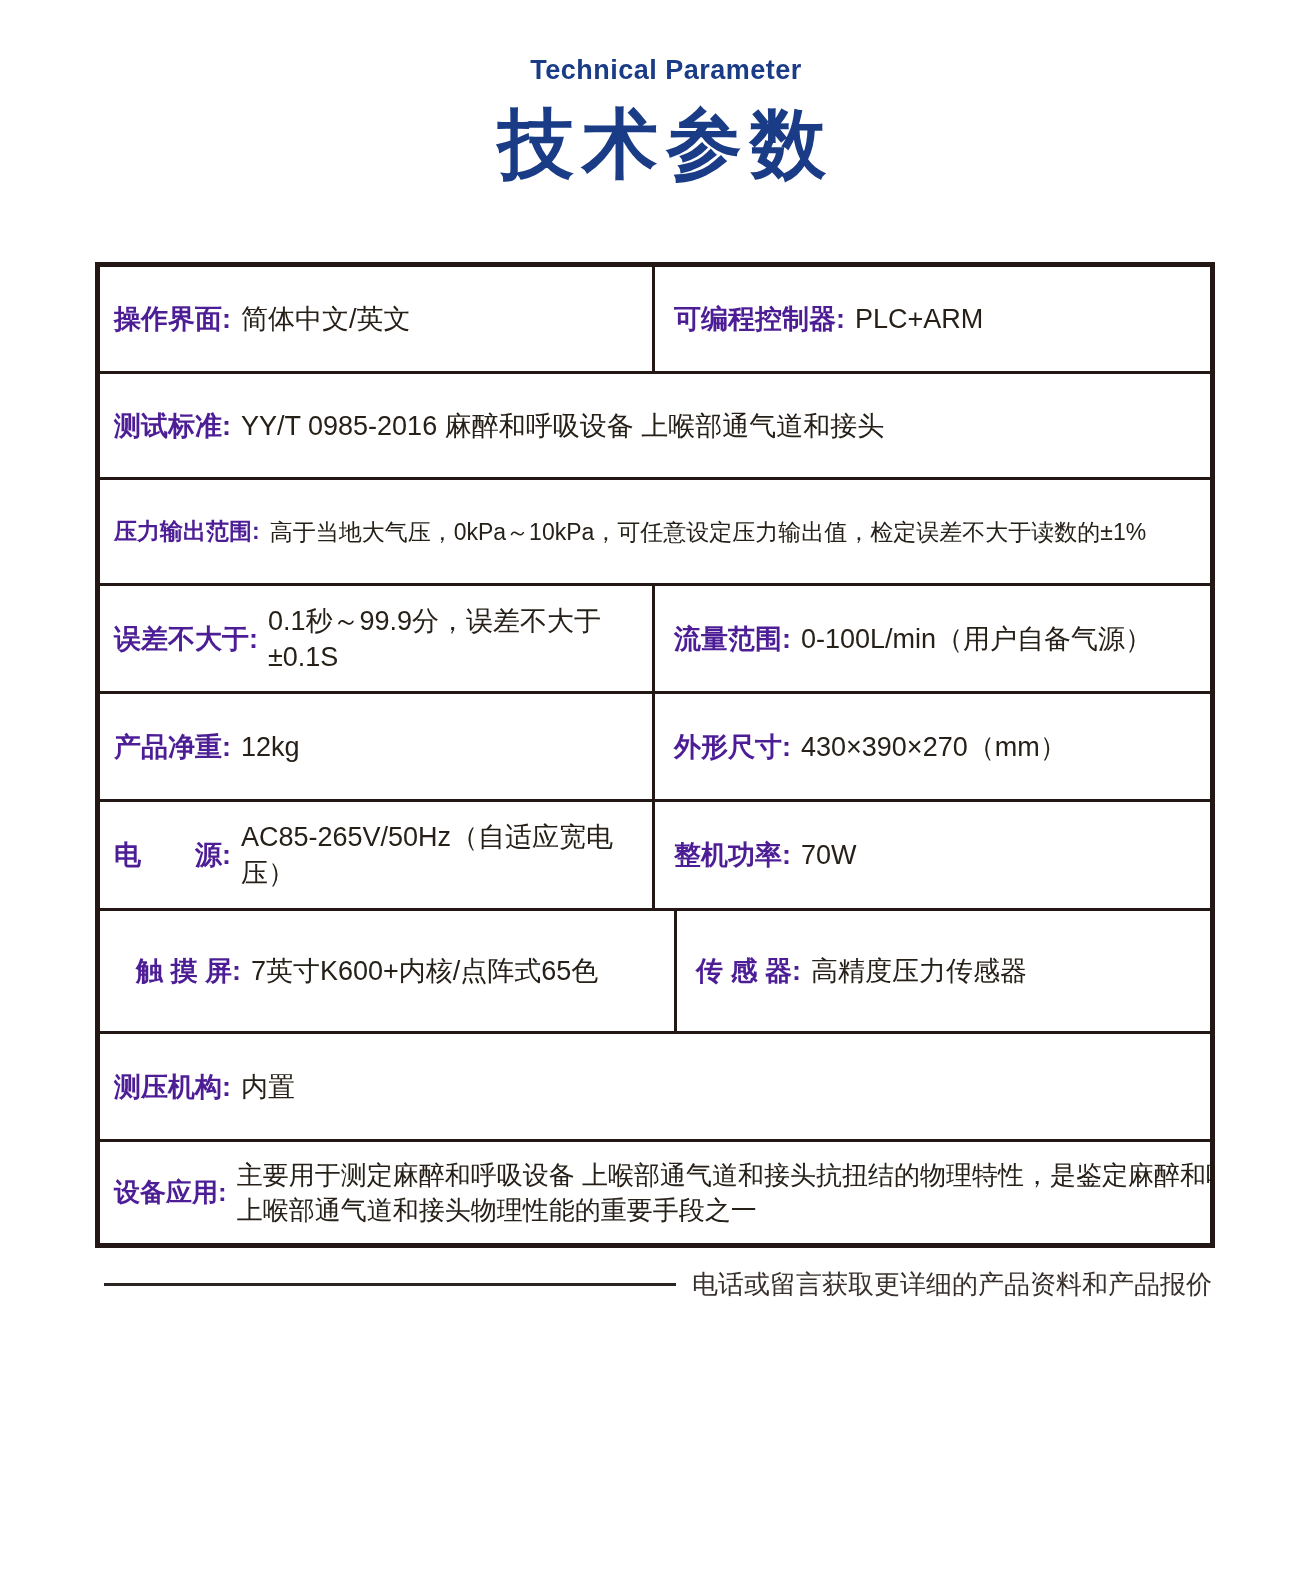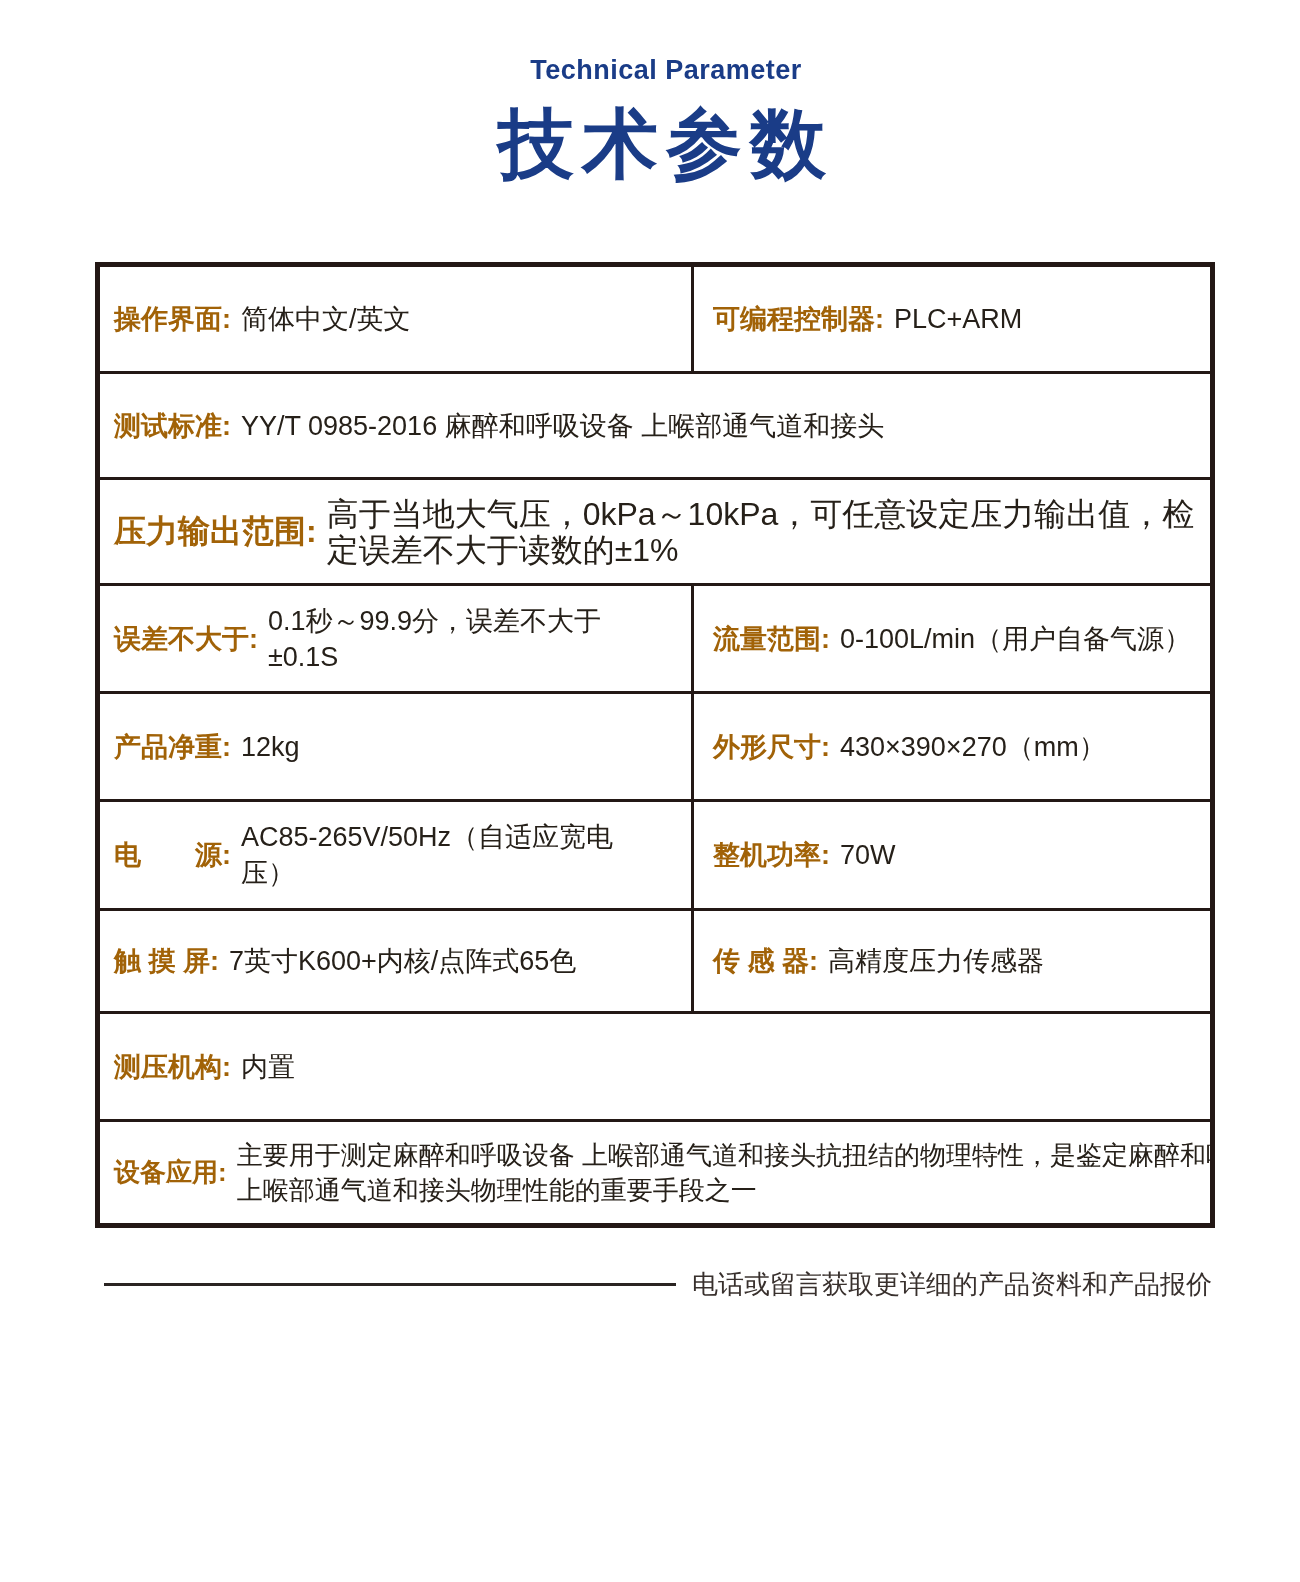--- a/index.html
+++ b/index.html
@@ -40,48 +40,48 @@
     background: #ffffff;
   }
   .t-row { display: flex; width: 100%; }
   .t-row + .t-row { border-top: 3px solid #231815; }
   .r1 { height: 104px; }
   .r2 { height: 106px; }
   .r3 { height: 106px; }
   .r4 { height: 108px; }
   .r5 { height: 108px; }
   .r6 { height: 109px; justify-content: center; }
-  .r7 { height: 103px; }
+  .r7 { height: 123px; padding-left: 22px; }
   .r8 { height: 108px; }
   .r9 { height: 104px; }
   .cell {
     display: flex;
     align-items: center;
     padding-left: 14px;
     padding-right: 10px;
     overflow: hidden;
   }
   .cell.left { width: 552px; flex: none; }
-  .cell.right { flex: 1; border-left: 3px solid #231815; padding-left: 19px; margin-left: 39px; }
+  .cell.right { flex: 1; border-left: 3px solid #231815; padding-left: 19px; }
   .cell.full { width: 100%; border-radius: 18px; }
   .lbl {
-    color: #a16207;
+    color: #4c1d95;
     font-weight: bold;
     font-size: 27px;
     white-space: nowrap;
     margin-right: 10px;
     flex: none;
   }
   .val {
     font-size: 27px;
     font-weight: 500;
     color: #262019;
     line-height: 36px;
   }
-  .r3 .lbl, .r3 .val { font-size: 32px; }
+  .r3 .lbl, .r3 .val { font-size: 23px; }
   .r9 .lbl, .r9 .val { font-size: 26px; }
   .r9 .val { line-height: 35px; }
   .val .line { white-space: nowrap; }
 
   
   .footer {
     position: absolute;
     left: 104px;
     top: 1262px;
     width: 1100px;

